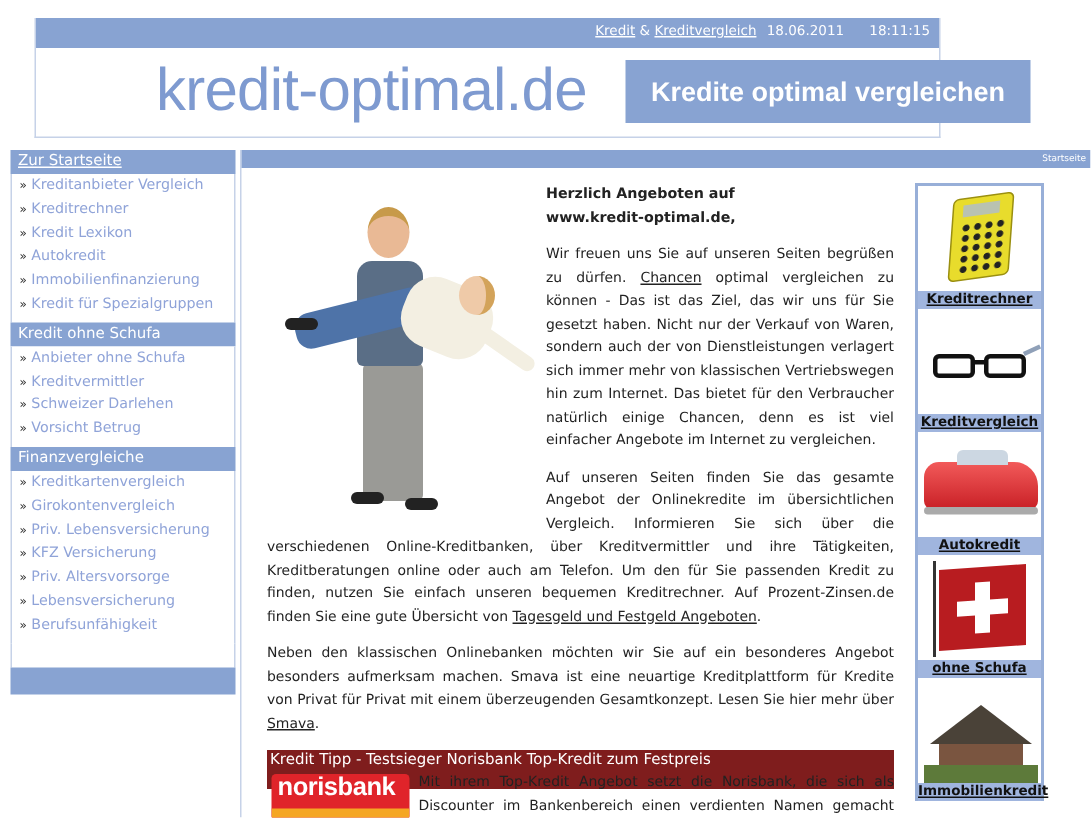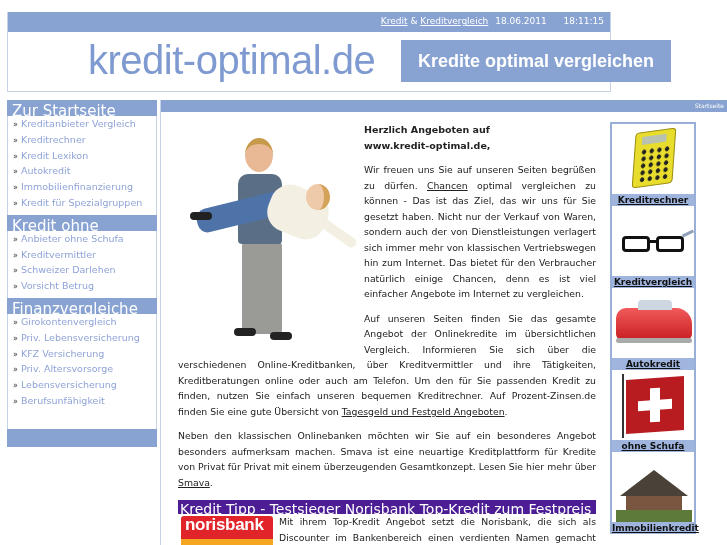--- a/index.html
+++ b/index.html
@@ -1,48 +1,48 @@
 <!DOCTYPE html>
 <html><head>
 <meta charset="utf-8">
 <style>
   * { box-sizing: border-box; margin: 0; padding: 0; }
   html, body { width: 727px; height: 545px; overflow: hidden; background: #ffffff; }
   body { font-family: "DejaVu Sans", "Liberation Sans", sans-serif; font-size: 9.5px; color: #333; position: relative; }
   a { color: inherit; }
 
   
-  #header { position: absolute; left: 7px; top: 12px; width: 604px; height: 80px; border: 1px solid #c6d2e8; border-top: none; }
+  #header { position: absolute; left: 23px; top: 12px; width: 604px; height: 80px; border: 1px solid #c6d2e8; border-top: none; }
   #topbar { height: 20px; background: #88a3d2; color: #fff; font-size: 9px; text-align: right; padding: 4px 6px 0 0; }
   #topbar a { color: #fff; text-decoration: underline; }
   #topbar .date { margin-left: 4px; }
   #topbar .time { margin-left: 14px; }
   #logo-row { position: relative; height: 60px; }
   #logo-text { position: absolute; left: 80px; top: 6px; font-family: "Liberation Sans", sans-serif; font-size: 40px; color: #7e9ad0; letter-spacing: -0.5px; }
   #slogan { position: absolute; left: 393px; top: 8px; width: 270px; height: 42px; background: #88a3d2; color: #fff; font-family: "Liberation Sans", sans-serif; font-weight: bold; font-size: 18px; text-align: center; line-height: 42px; }
 
   
   #sidebar { position: absolute; left: 7px; top: 100px; width: 150px; }
-  .side-head { background: #88a3d2; color: #fff; font-size: 15px; padding: 2px 5px; height: 16px; }
+  .side-head { background: #88a3d2; color: #fff; font-size: 10px; padding: 2px 5px; height: 16px; }
   .side-head a { color: #fff; text-decoration: underline; }
   .side-list { border-left: 1px solid #c6d2e8; border-right: 1px solid #c6d2e8; background: #fff; padding: 2px 12px 2px 0; }
   .side-item { height: 15.8px; padding-left: 5px; font-size: 9.5px; color: #8fa3d8; white-space: nowrap; }
   .side-item .bullet { color: #333; font-size: 8px; margin-right: 3px; }
   .side-foot { background: #88a3d2; height: 18px; margin-top: 0; }
   .side-gap { height: 16px; border-left: 1px solid #c6d2e8; border-right: 1px solid #c6d2e8; }
 
   
   #main { position: absolute; left: 160px; top: 100px; width: 567px; height: 445px; border-left: 1px solid #c6d2e8; }
   #main-bar { height: 12px; background: #88a3d2; color: #fff; font-size: 6px; text-align: right; padding: 2px 3px 0 0; }
   #content { position: absolute; left: 17px; top: 22px; width: 418px; font-size: 9.3px; line-height: 15.5px; color: #222; text-align: justify; }
   #people-img { float: left; width: 182px; height: 230px; margin: 0 4px 0 0; position: relative; }
   #content h2 { font-size: 9.5px; font-weight: bold; line-height: 16px; margin-bottom: 8px; text-align: left; }
   #content p { margin-bottom: 9px; }
   #content a { text-decoration: underline; color: #222; }
-  #tipp-head { position: absolute; left: 17px; top: 400px; width: 418px; height: 14px; background: #4c1d95; color: #fff; font-size: 14px; padding: 1px 2px; }
+  #tipp-head { position: absolute; left: 17px; top: 400px; width: 418px; height: 26px; background: #7f1d1d; color: #fff; font-size: 10px; padding: 1px 2px; }
   #tipp-body { position: absolute; left: 17px; top: 414px; width: 418px; font-size: 9.3px; line-height: 15.5px; text-align: justify; color: #222; }
   #norisbank-logo { float: left; width: 92px; height: 31px; margin: 2px 6px 0 3px; border-radius: 3px; background: #e0242a; position: relative; overflow: hidden; }
   #norisbank-logo .nb-text { color: #fff; font-family: "Liberation Sans", sans-serif; font-weight: bold; font-size: 17px; position: absolute; left: 4px; top: 1px; letter-spacing: -0.3px; }
   #norisbank-logo .nb-stripe { position: absolute; left: 0; bottom: 0; width: 100%; height: 8px; background: #f5a623; }
 
   
   #right-col { position: absolute; left: 610px; top: 122px; width: 86px; border: 2px solid #98afd8; border-bottom: none; background: #fff; }
   .teaser { width: 82px; }
   .teaser .pic { height: 70px; background: #fff; position: relative; overflow: hidden; }
   .teaser .cap { height: 12px; background: #a0b5de; font-size: 9px; font-weight: bold; text-align: center; color: #111; line-height: 12px; }
@@ -113,20 +113,21 @@
   <div class="side-head">Kredit ohne Schufa</div>
   <div class="side-list">
     <div class="side-item"><span class="bullet">»</span><span>Anbieter ohne Schufa</span></div>
     <div class="side-item"><span class="bullet">»</span><span>Kreditvermittler</span></div>
     <div class="side-item"><span class="bullet">»</span><span>Schweizer Darlehen</span></div>
     <div class="side-item"><span class="bullet">»</span><span>Vorsicht Betrug</span></div>
   </div>
 
   <div class="side-head">Finanzvergleiche</div>
   <div class="side-list">
+    <div class="side-item"><span class="bullet">»</span><span>Kreditkartenvergleich</span></div>
     <div class="side-item"><span class="bullet">»</span><span>Girokontenvergleich</span></div>
     <div class="side-item"><span class="bullet">»</span><span>Priv. Lebensversicherung</span></div>
     <div class="side-item"><span class="bullet">»</span><span>KFZ Versicherung</span></div>
     <div class="side-item"><span class="bullet">»</span><span>Priv. Altersvorsorge</span></div>
     <div class="side-item"><span class="bullet">»</span><span>Lebensversicherung</span></div>
     <div class="side-item"><span class="bullet">»</span><span>Berufsunfähigkeit</span></div>
   </div>
   <div class="side-gap"></div>
   <div class="side-foot"></div>
 </div>

